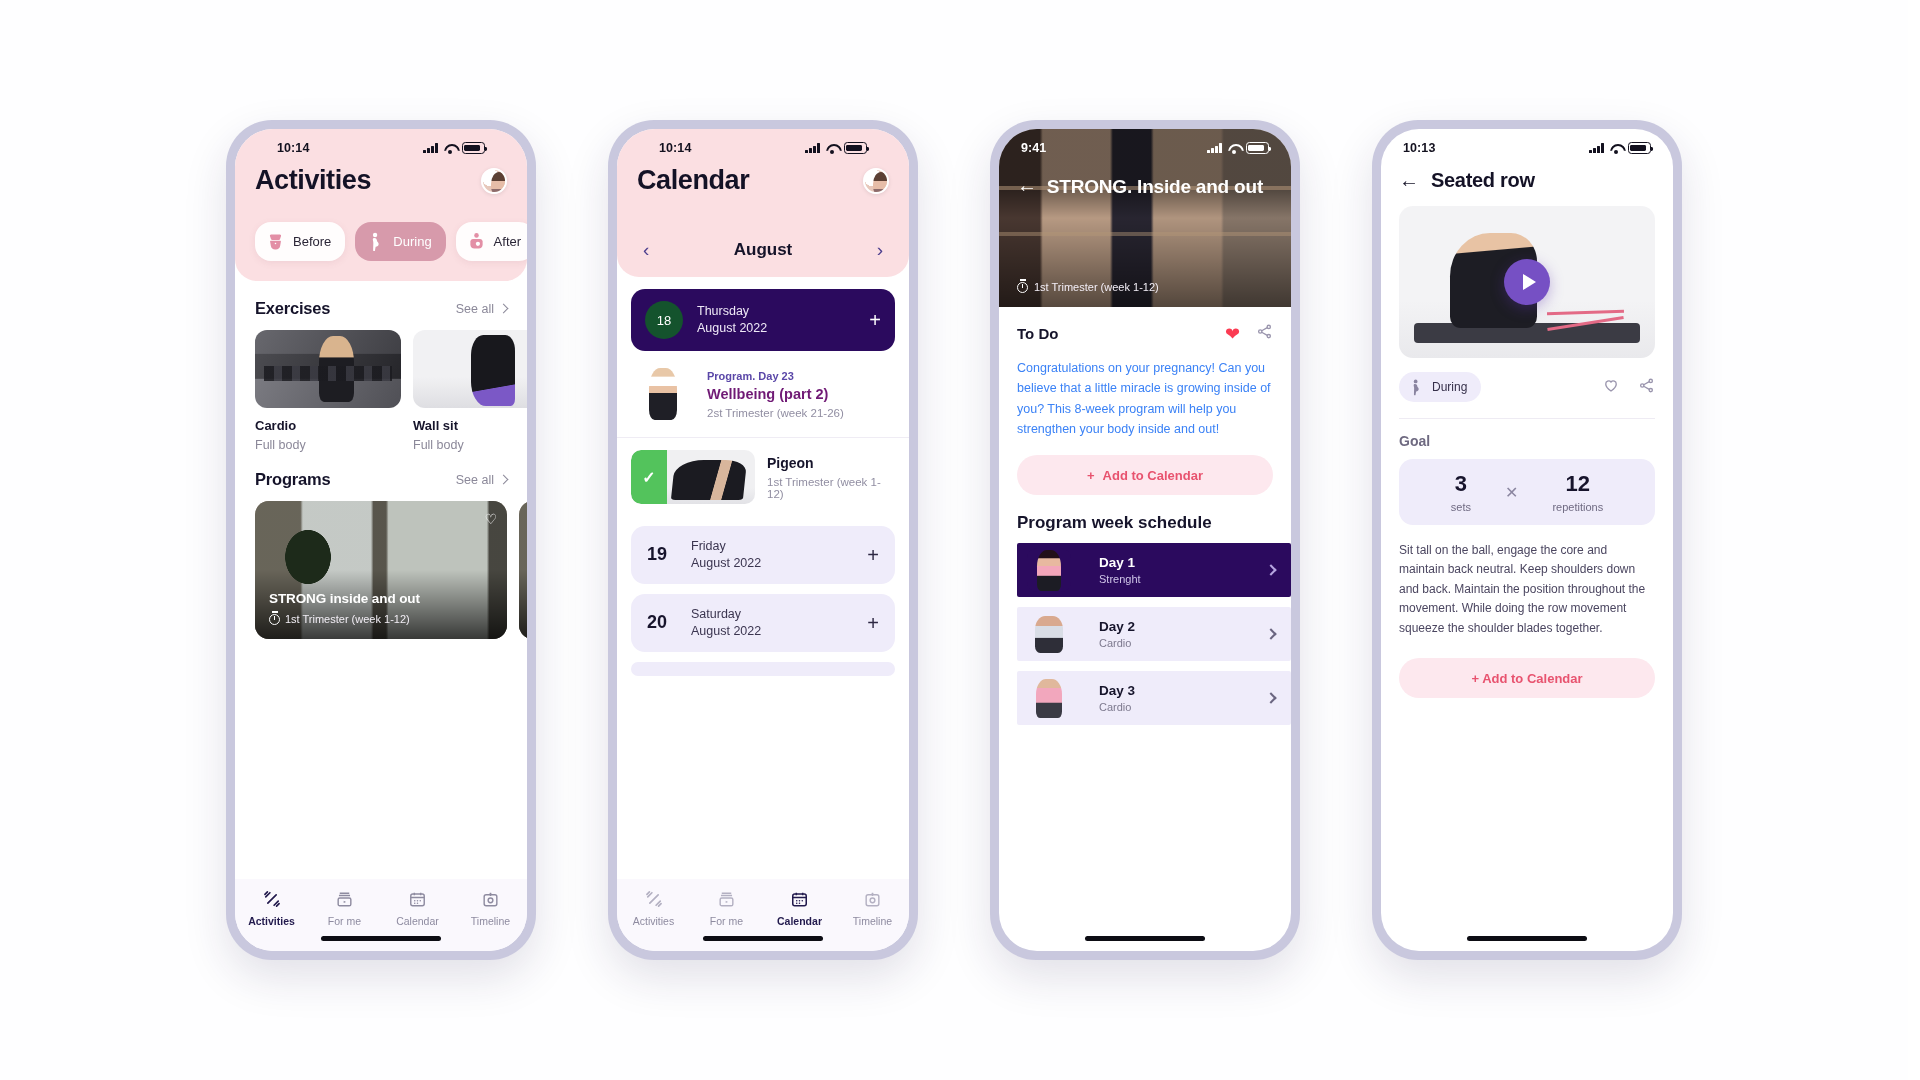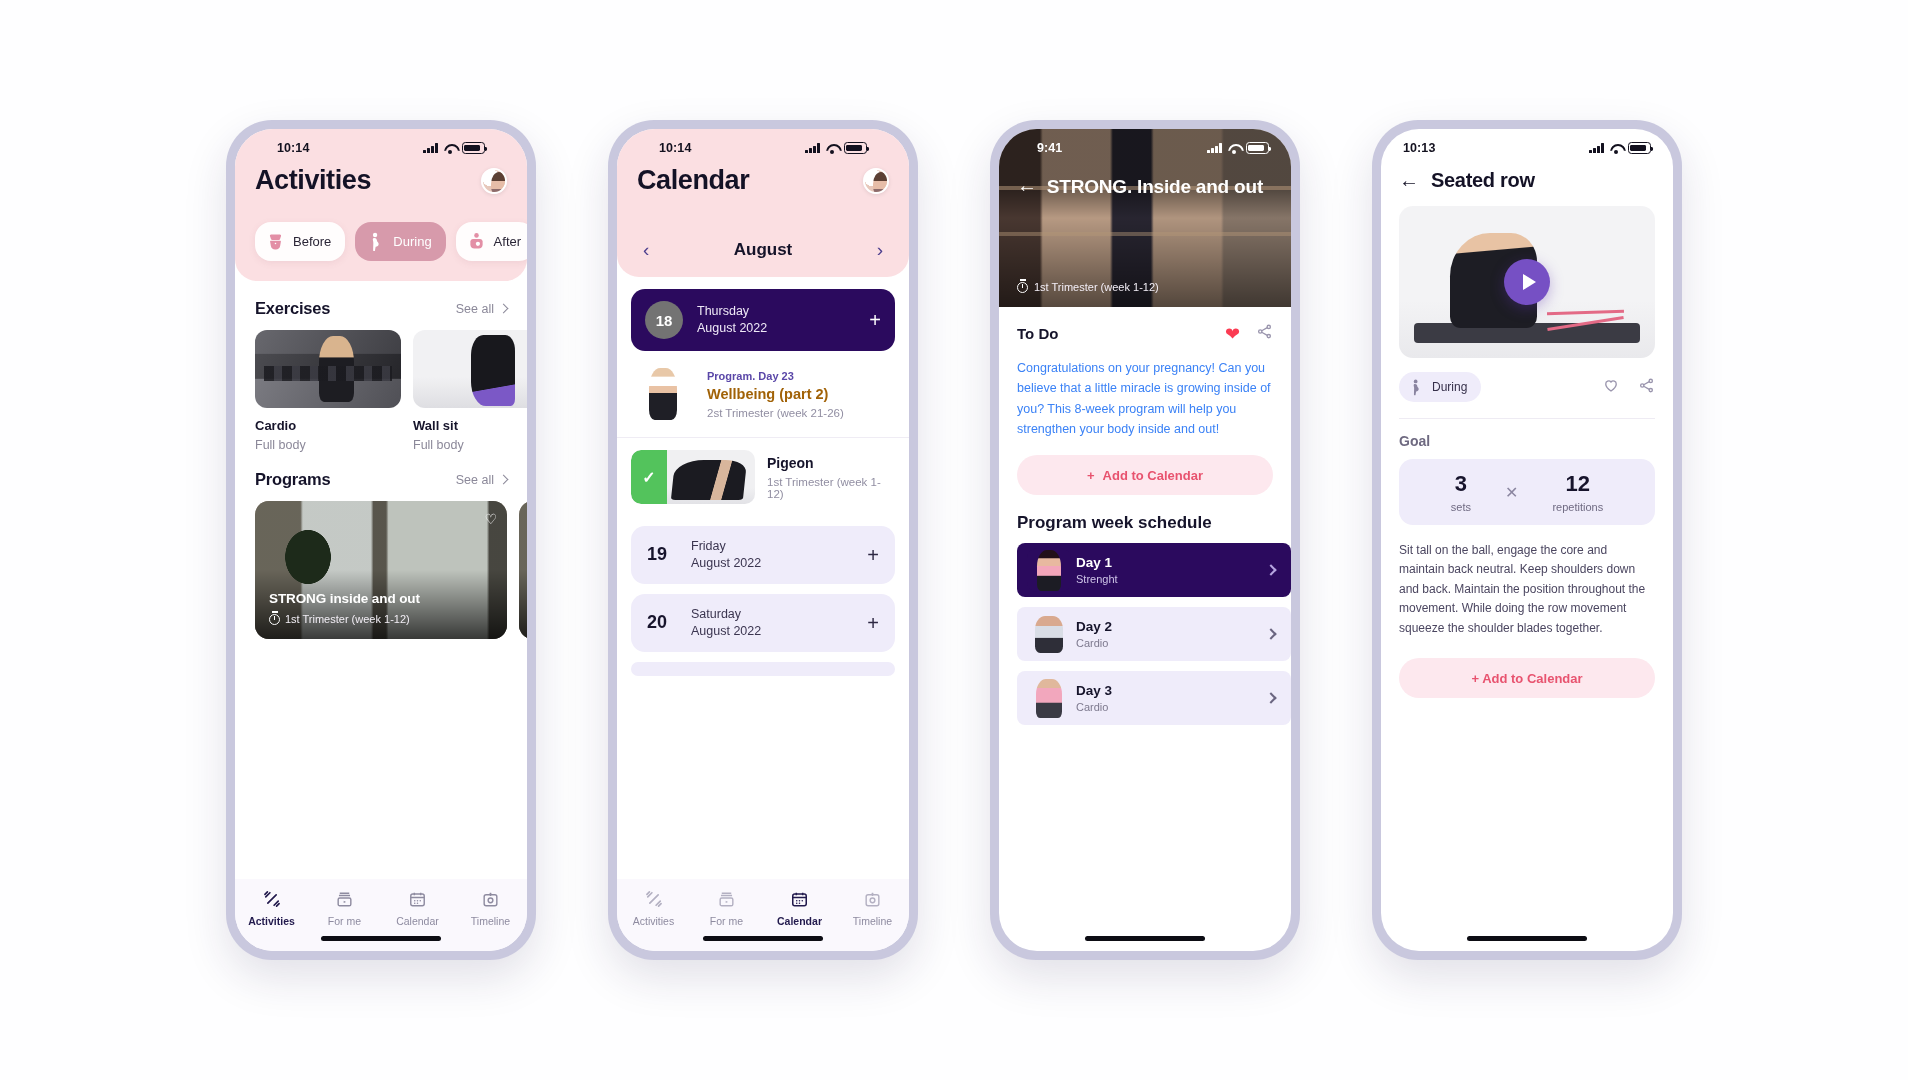--- a/index.html
+++ b/index.html
@@ -206,39 +206,39 @@
   .month-name { font-size:17px; font-weight:800; color:#151329;}
   .arrow-btn { font-size:19px; color:#4c3e8e; line-height:1; padding:2px 6px; font-weight:400;}
 
   .daycard {
     margin: 12px 14px 0 14px;
     background:#2b0a5e; border-radius:14px;
     display:flex; align-items:center; gap:14px;
     padding: 12px 14px;
   }
   .daycard .num {
-    width:38px;height:38px;border-radius:50%;background:#737373;
+    width:38px;height:38px;border-radius:50%;background:#14532d;
     display:flex;align-items:center;justify-content:center;
-    color:#fff;font-size:15px;font-weight:700;flex:0 0 auto;
+    color:#fff;font-size:13px;font-weight:400;flex:0 0 auto;
   }
   .daycard .dtxt { flex:1 1 auto; color:#efe9f7; font-size:12.5px; line-height:1.35;}
   .plus { font-size:20px; color:#ffffff; line-height:1; font-weight:300;}
 
   .evt { display:flex; align-items:center; gap:12px; padding: 14px 14px; border-bottom:1px solid #efecf4;}
   .evt-thumb {
     width:64px;height:58px;border-radius:10px;flex:0 0 auto;position:relative;overflow:hidden;background:#fff;
   }
   .evt-thumb.person::after{
     content:"";position:absolute;left:28%;top:6%;width:44%;height:88%;
     background: linear-gradient(180deg,#e8c8a8 0 16%, #ffffff 17% 34%, #e9c2a4 35% 48%, #1f1f26 49% 100%);
     border-radius:40% 40% 20% 20%;
   }
   .evt-txt { flex:1 1 auto; }
   .evt-kicker { font-size:11px; font-weight:800; color:#5a47a8; }
-  .evt-title { font-size:14.5px; font-weight:800; color:#a16207; margin-top:4px;}
+  .evt-title { font-size:14.5px; font-weight:800; color:#701a75; margin-top:4px;}
   .evt-sub { font-size:11.5px; color:#918ea2; margin-top:5px;}
 
   .evt2 { display:flex; align-items:center; gap:12px; padding: 12px 14px; }
   .evt2-thumb {
     width:124px;height:54px;border-radius:10px;flex:0 0 auto;position:relative;overflow:hidden;
     background: linear-gradient(180deg,#f0f0f2 0 70%, #e2e2e6 100%);
   }
   .evt2-check {
     position:absolute; left:0; top:0; width:36px;height:100%;
     background:#53c35c; border-radius:10px 0 0 10px;
@@ -265,42 +265,42 @@
 
   
   .p3-hero {
     height: 178px; position:relative; overflow:hidden; flex:0 0 auto;
     background:
       linear-gradient(180deg, rgba(0,0,0,.42) 0 34%, rgba(0,0,0,.05) 50%, rgba(0,0,0,.55) 100%),
       linear-gradient(90deg,#4c3a33 0 14%, #c0a189 15% 38%, #2a2733 39% 52%, #b99c85 53% 76%, #8d7b6d 77% 100%);
   }
   .p3-hero .bar1{position:absolute;left:0;top:32%;width:100%;height:4px;background:rgba(180,150,120,.55);}
   .p3-hero .bar2{position:absolute;left:0;top:58%;width:100%;height:4px;background:rgba(180,150,120,.45);}
-  .p3-status { position:absolute; left:16px;top:0;right:0;}
+  .p3-status { position:absolute; left:0;top:0;right:0;}
   .p3-titlewrap { position:absolute; left:18px; right:16px; top: 46px; }
   .p3-title {
     font-size:19px;font-weight:800;color:#fff;line-height:1.22;letter-spacing:-.2px;
     display:flex; gap:10px; align-items:flex-start;
   }
   .back-arrow { font-size:20px;line-height:1.05;color:#fff;flex:0 0 auto;font-weight:500;}
   .p3-meta { position:absolute; left:18px; bottom:14px; display:flex;align-items:center;gap:6px;font-size:11px;color:#f3eef6;}
 
   .todo-row { display:flex;align-items:center;justify-content:space-between;padding: 16px 18px 8px 18px;}
   .todo-title{font-size:15px;font-weight:800;color:#16142b;}
   .todo-acts{display:flex;align-items:center;gap:16px;}
   .p3-body { padding: 6px 18px 0 18px; font-size:12.5px; line-height:1.62; color:#3b82f6;}
   .addcal {
     margin: 16px 18px 0 18px; height: 40px; border-radius: 20px;
     background:#fde8ee; display:flex;align-items:center;justify-content:center;gap:8px;
     color:#e8536f; font-size:13px; font-weight:700;
   }
   .p3-sec { font-size:17px;font-weight:800;color:#16142b;padding: 18px 18px 10px 18px;}
   .dayitem {
-    margin: 0 0 10px 18px; height: 54px; border-radius:8px;
-    background:#efecfa; display:flex;align-items:center;gap:5px;padding: 0 12px 0 10px;
+    margin: 0 0 10px 18px; height: 54px; border-radius:2px;
+    background:#efecfa; display:flex;align-items:center;gap:28px;padding: 0 12px 0 10px;
     position:relative;
   }
   .dayitem.active { background:#2b0a5e; }
   .dayitem .dthumb{width:44px;height:44px;border-radius:10px;flex:0 0 auto;overflow:hidden;position:relative;}
   .dthumb.a{background:#2b0a5e;}
   .dthumb.a::after{content:"";position:absolute;left:22%;top:4%;width:56%;height:94%;background:linear-gradient(180deg,#221019 0 20%, #e8b9a0 21% 38%, #f3a6bb 39% 62%, #1c1c24 63% 100%);border-radius:40% 40% 16% 16%;}
   .dthumb.b{background:#efecfa;}
   .dthumb.b::after{content:"";position:absolute;left:18%;top:10%;width:64%;height:84%;background:linear-gradient(180deg,#d9a98f 0 26%, #d9dde6 27% 58%, #2e2e38 59% 100%);border-radius:36% 36% 18% 18%;}
   .dthumb.c{background:#efecfa;}
   .dthumb.c::after{content:"";position:absolute;left:20%;top:6%;width:60%;height:90%;background:linear-gradient(180deg,#e0b89c 0 22%, #f2a7bd 23% 60%, #3a3a44 61% 100%);border-radius:38% 38% 16% 16%;}

